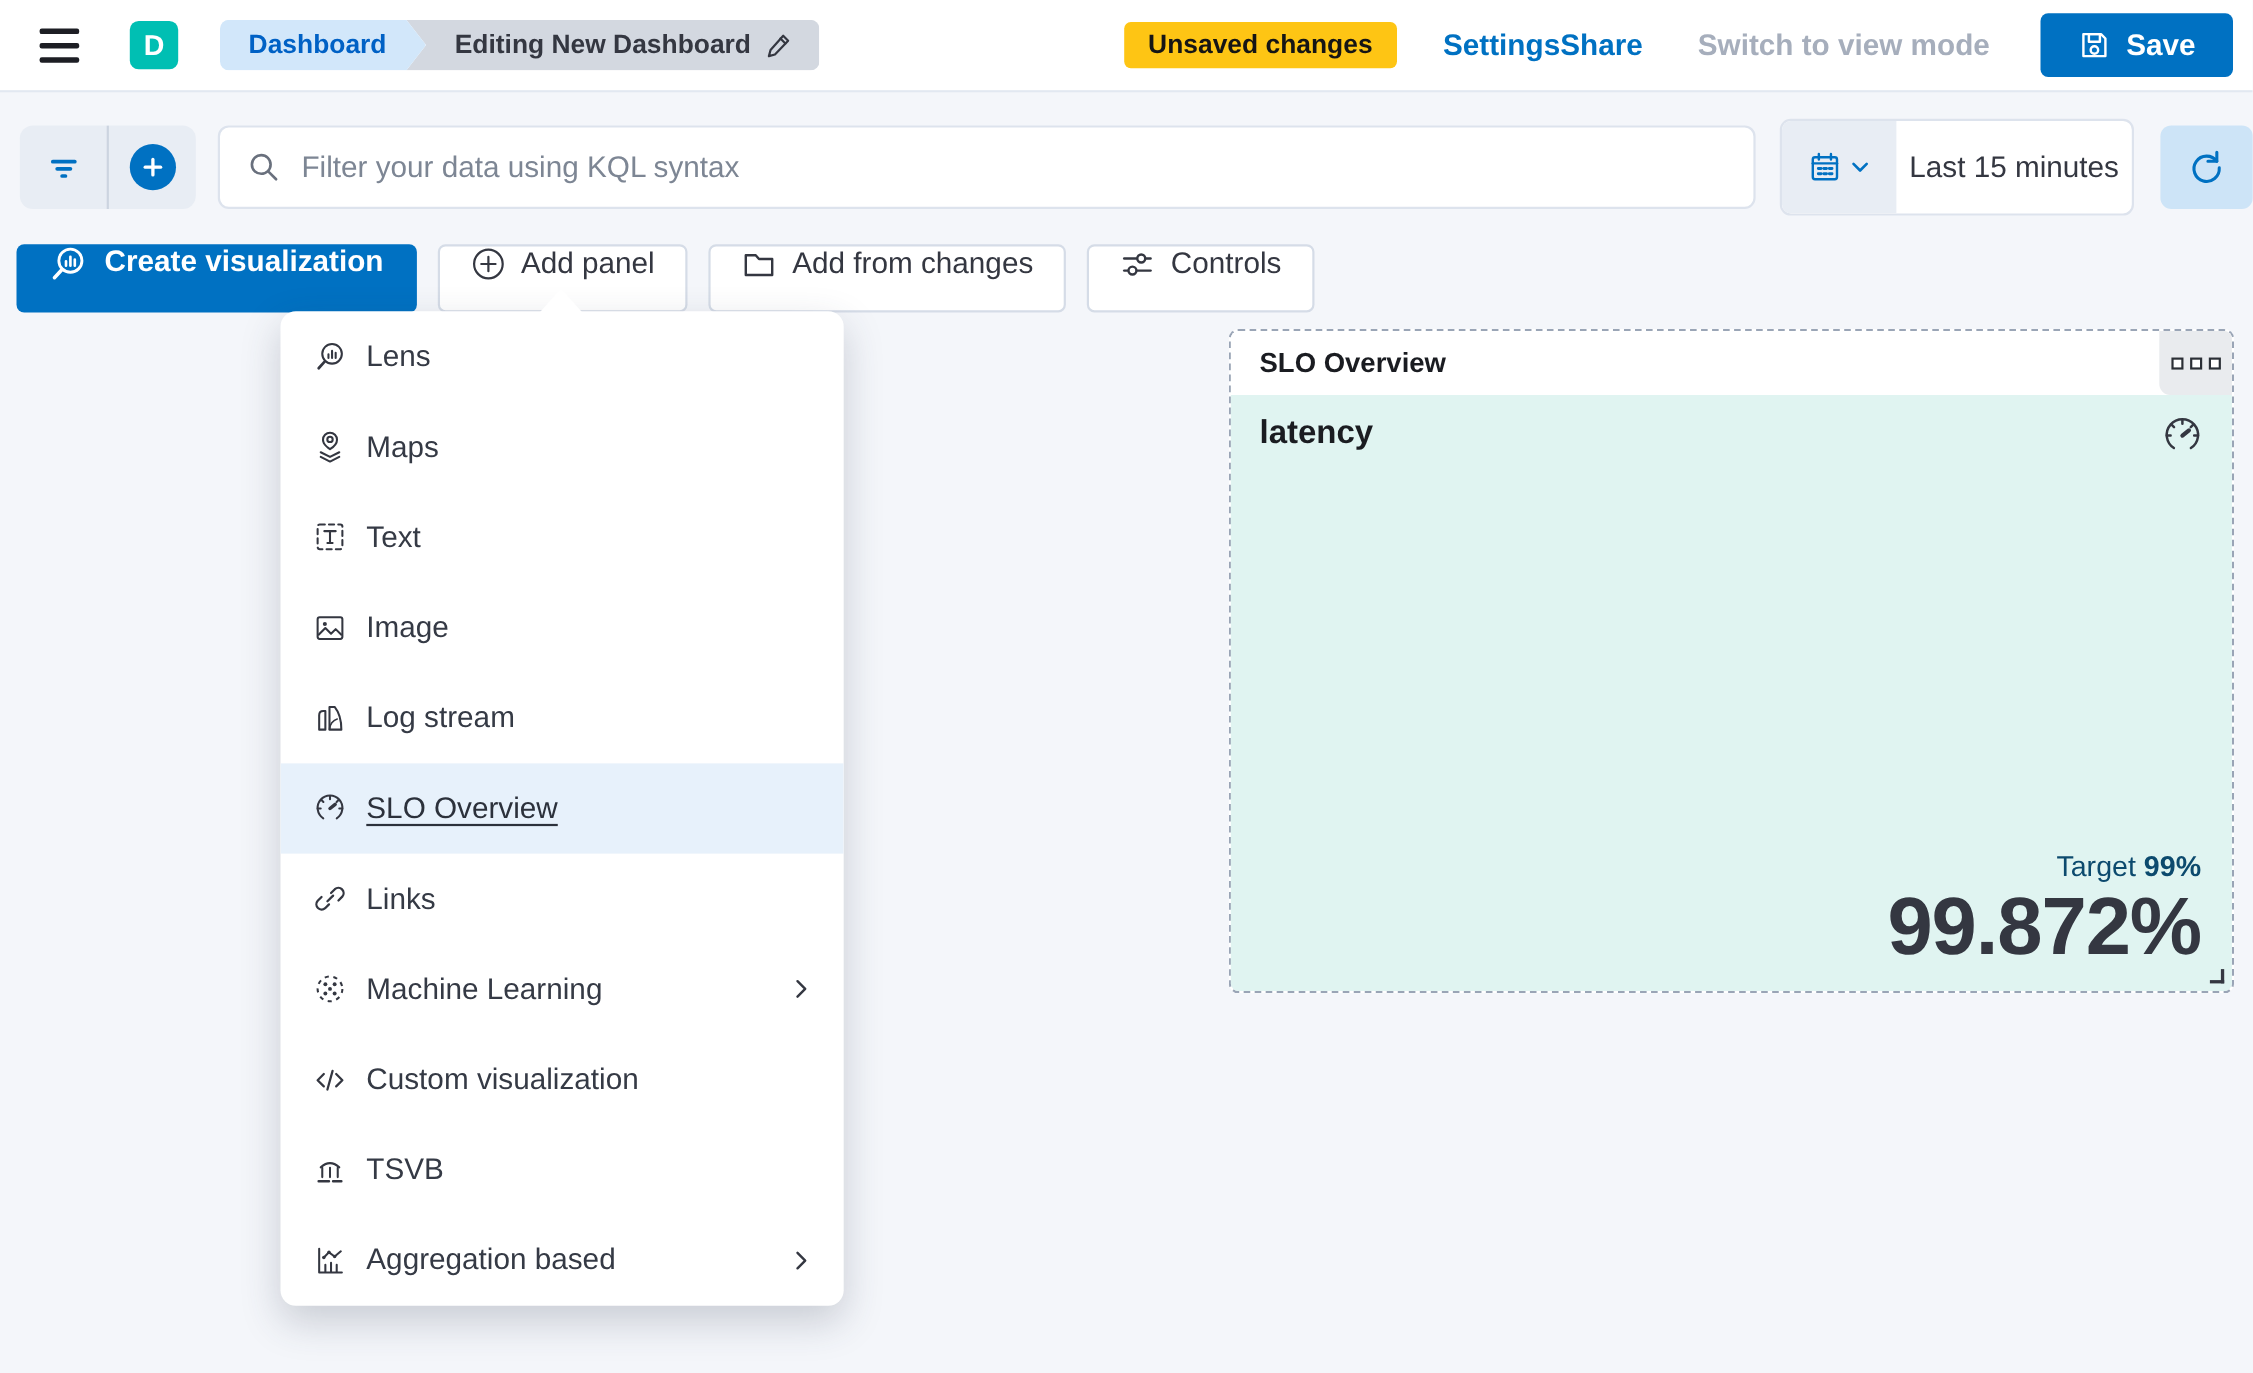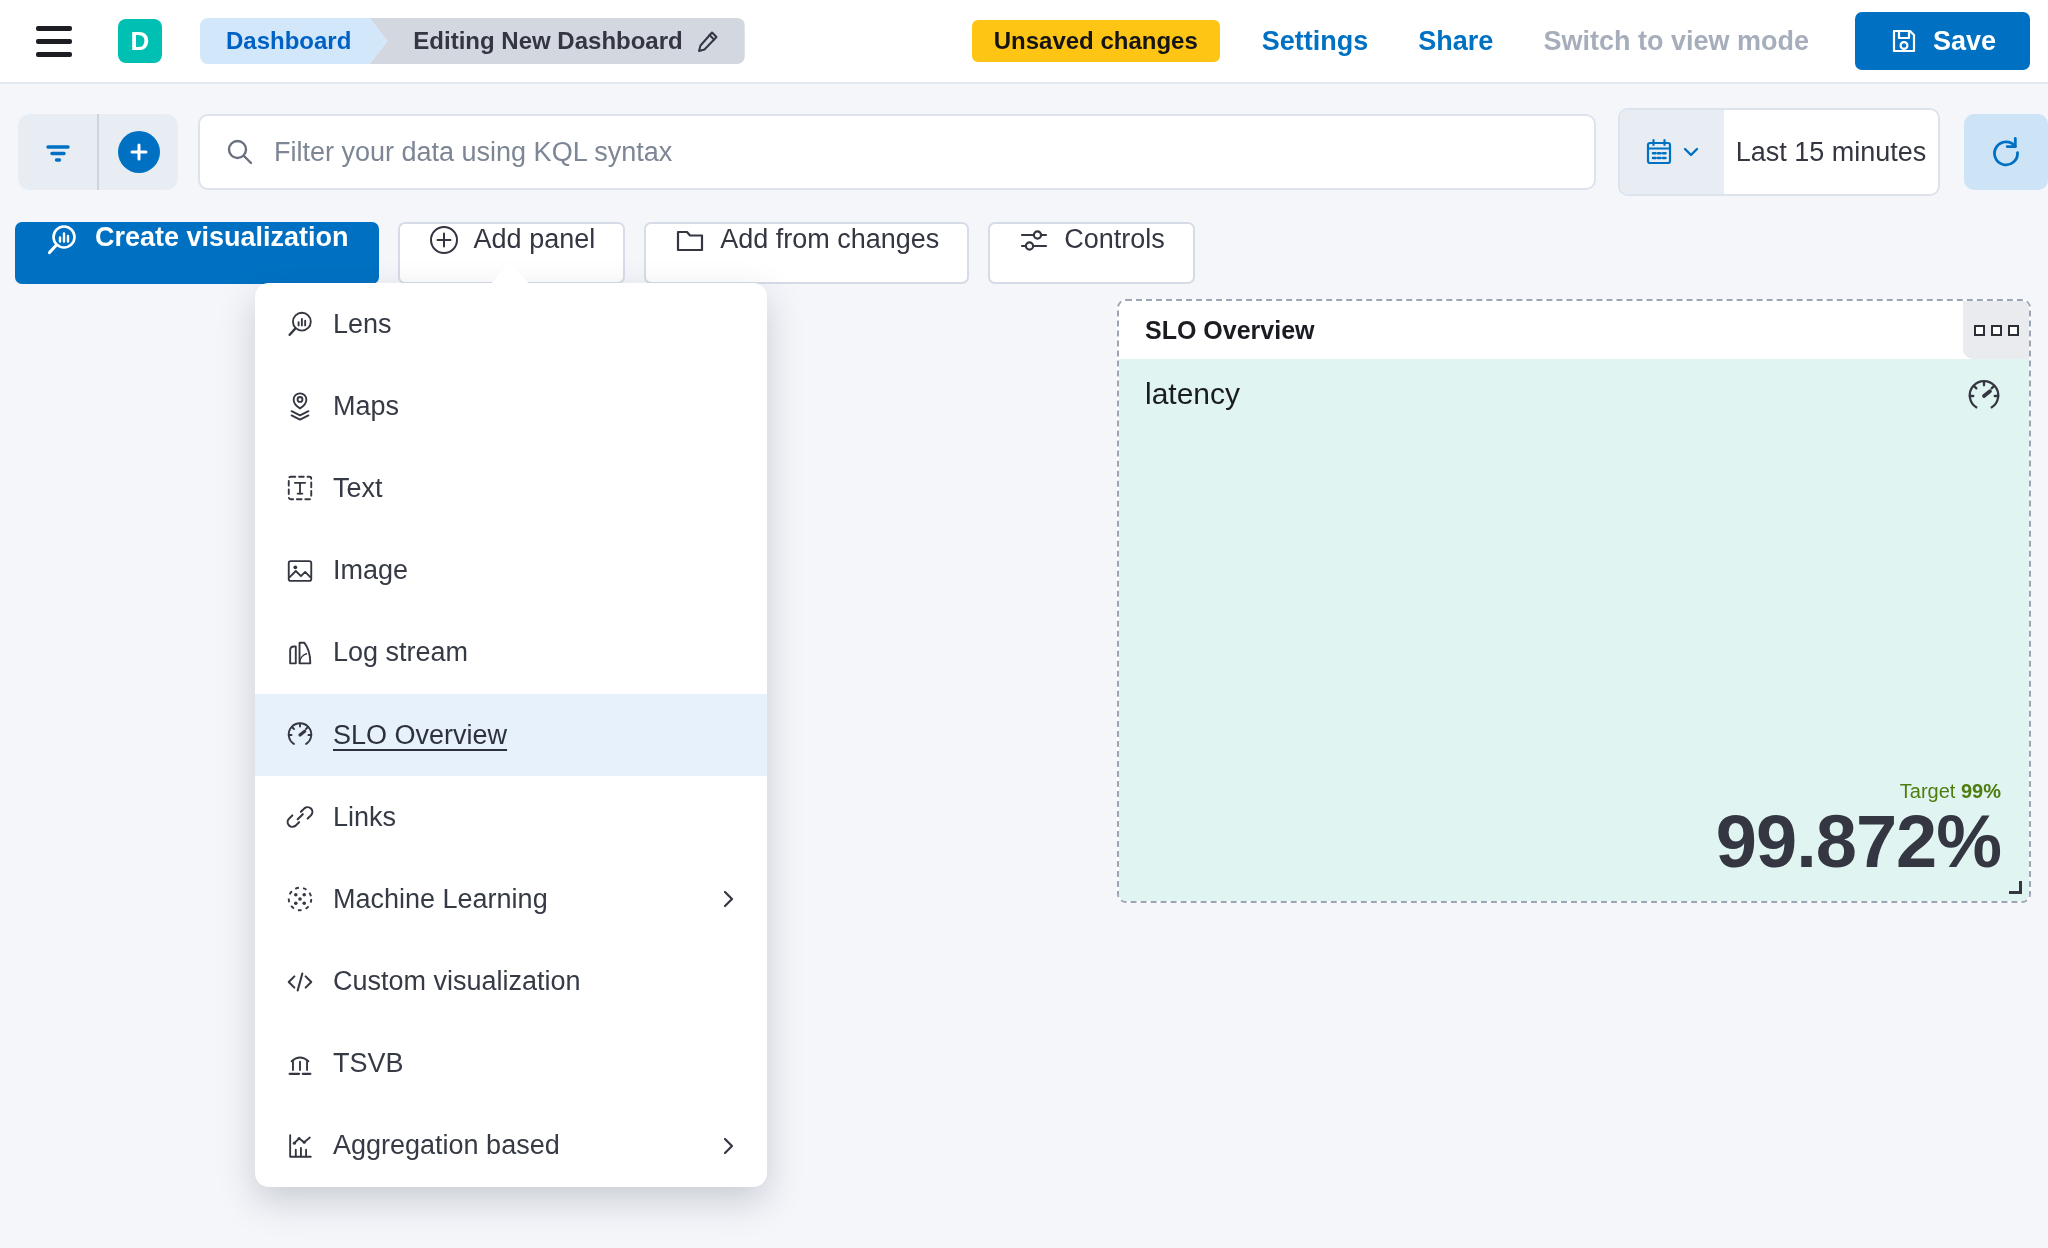--- a/index.html
+++ b/index.html
@@ -34,21 +34,21 @@
     border-radius:0 8px 8px 0;
     clip-path:polygon(0 0, 100% 0, 100% 100%, 0 100%, 18px 50%);
   }
   .header-right { margin-left:auto; display:flex; align-items:center; }
   .unsaved-badge {
     height:42px; background:#fec514; color:#151515; font-weight:600; font-size:24px;
     display:flex; align-items:center; padding:0 22px; border-radius:6px;
   }
   .hdr-link { font-size:27px; font-weight:600; color:#0071c2; cursor:pointer; }
   .hdr-link.settings { margin-left:42px; }
-  .hdr-link.share { margin-left:50px; }
+  .hdr-link.share { }
   .hdr-link.disabled { color:#a6aebc; cursor:default; margin-left:50px; }
   .save-btn {
     margin-left:46px; height:58px; background:#0071c2; color:#fff; border:none; cursor:pointer;
     border-radius:7px; font-size:27px; font-weight:700; display:flex; align-items:center; gap:14px;
     padding:0 34px; font-family:inherit;
   }
 
   
   .filter-row { display:flex; align-items:center; padding:24px 0 0 18px; }
   .seg-group {
@@ -124,24 +124,24 @@
   .slo-title { font-size:25px; font-weight:700; color:#1a1c21; }
   .panel-options-btn {
     position:absolute; right:0; top:0; width:66px; height:58px; background:#e9ebee; border:none; cursor:pointer;
     border-radius:0 7px 0 10px; display:flex; align-items:center; justify-content:center; gap:6px;
   }
   .opt-sq { width:11px; height:11px; border:2.5px solid #2b2f36; background:#fff; }
   .slo-body {
     flex:1; background:#e0f4f1; border-radius:0 0 7px 7px; position:relative;
     padding:18px 26px;
   }
-  .slo-metric-name { font-size:30px; font-weight:400; color:#1a1c21; }
+  .slo-metric-name { font-size:30px; font-weight:700; color:#1a1c21; }
   .slo-gauge { position:absolute; right:26px; top:18px; }
   .slo-numbers { position:absolute; right:28px; bottom:20px; text-align:right; }
-  .slo-target-line { font-size:20px; color:#4d7c0f; }
+  .slo-target-line { font-size:26px; color:#0c4a6e; }
   .slo-target-line .tv { font-weight:700; }
   .slo-value { font-size:74px; font-weight:700; color:#343741; line-height:1.05; letter-spacing:-1px; }
   .resize-handle {
     position:absolute; right:7px; bottom:7px; width:13px; height:13px;
     border-right:3px solid #343741; border-bottom:3px solid #343741; cursor:nwse-resize;
   }
 </style>
 </head>
 <body>
 

